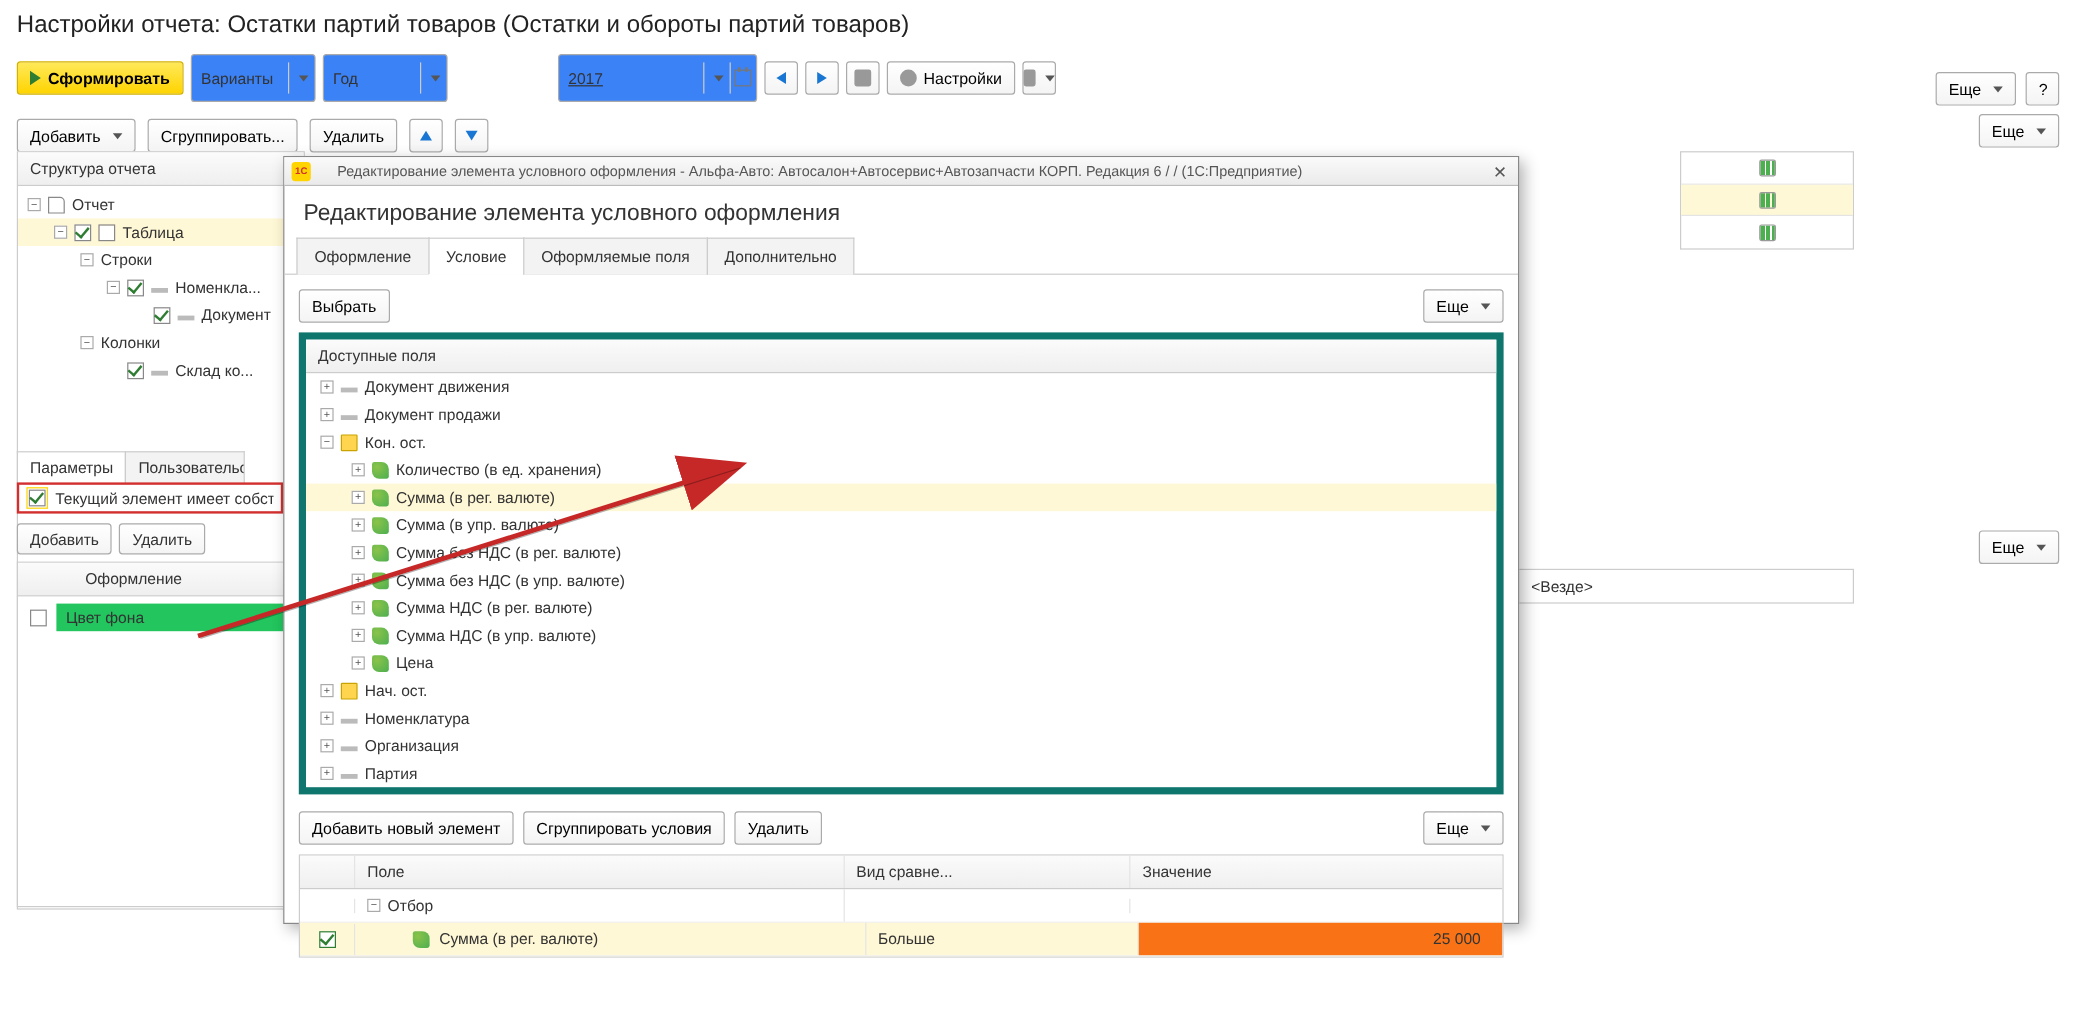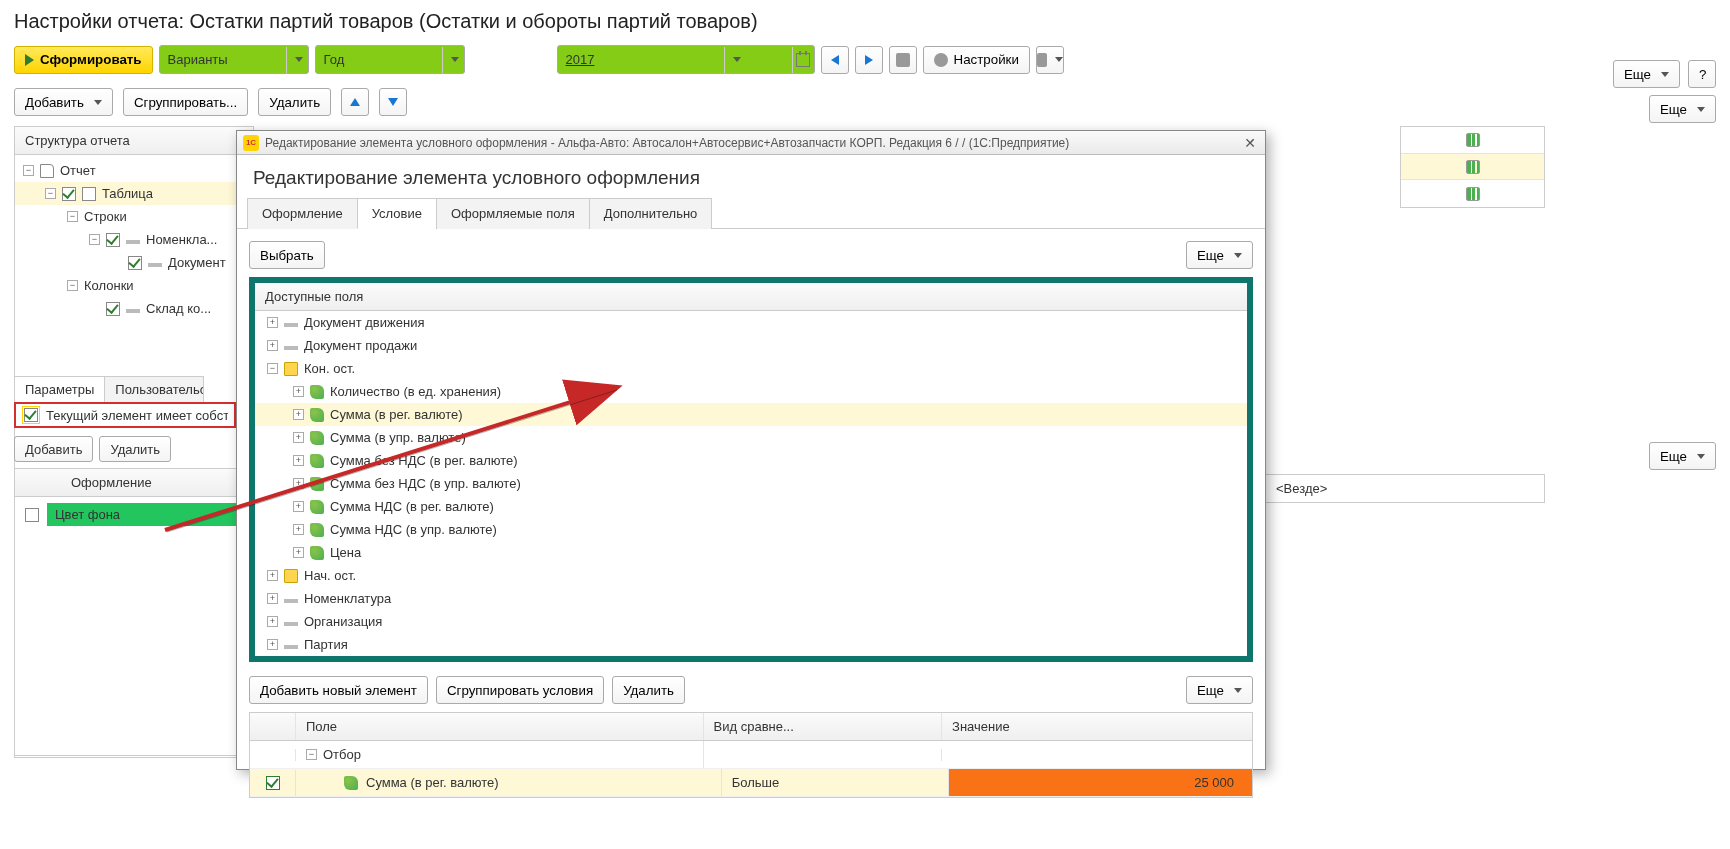--- a/index.html
+++ b/index.html
@@ -48,25 +48,24 @@
     display: inline-block;
     width: 0; height: 0;
     border-left: 4px solid transparent;
     border-right: 4px solid transparent;
     border-top: 5px solid #555;
     margin-left: 4px;
   }
   .input-combo {
     display: inline-flex;
     align-items: center;
-    height: 29px;
+    height: 40px;
     border: 1px solid #aaa;
     border-radius: 3px;
-    background: #84cc16;
-    gap: 46px;
+    background: #3b82f6;
   }
   .input-combo .txt { padding: 0 8px; min-width: 80px; }
   .input-combo .caret-box {
     width: 22px; height: 26px;
     border-left: 1px solid #ccc;
     display: flex; align-items: center; justify-content: center;
   }
   .input-combo.wide .txt { min-width: 120px; text-decoration: underline; }
   .sub-toolbar {
     display: flex;
@@ -167,21 +166,21 @@
   .dialog {
     position:absolute;left:236px;top:130px;width:1030px;height:640px;
     background:#fff;border:1px solid #888;box-shadow:4px 4px 12px rgba(0,0,0,0.3);
     z-index:100;
   }
   .dialog-titlebar{
     height:24px;background:linear-gradient(#fafafa,#eaeaea);border-bottom:1px solid #bbb;
     display:flex;align-items:center;padding:0 6px;font-size:12px;color:#555;
   }
   .dialog-titlebar .x{margin-left:auto;width:18px;text-align:center;cursor:pointer;font-size:14px;color:#555;}
-  .logo-1c{width:16px;height:16px;background:#ffd400;border-radius:3px;display:flex;align-items:center;justify-content:center;font-size:8px;font-weight:bold;color:#d32f2f;margin-right:6px;}
+  .logo-1c{width:16px;height:16px;background:#ffd400;border-radius:3px;display:flex;align-items:center;justify-content:center;font-size:8px;font-weight:bold;color:#d32f2f;margin-right:22px;}
   .dialog-heading{font-size:19px;padding:12px 16px 8px;color:#333;}
   .dialog-tabs{display:flex;padding:0 10px;border-bottom:1px solid #ccc;}
   .dtab{padding:7px 14px;border:1px solid #ccc;border-bottom:none;background:#f3f3f3;margin-right:-1px;cursor:pointer;position:relative;top:1px;}
   .dtab.active{background:#fff;border-bottom:1px solid #fff;}
   .dialog-body{display:flex;gap:14px;padding:12px;height:calc(100% - 100px);flex-direction:column;}
   .panel{flex:1;display:flex;flex-direction:column;border:1px solid #ccc;}
   .panel-left{flex:0 0 320px;border:none;}
   .panel-right{border:none;}
   .panel-toolbar{display:flex;gap:8px;margin-bottom:8px;align-items:center;}
   .panel-toolbar .spacer{flex:1;}

